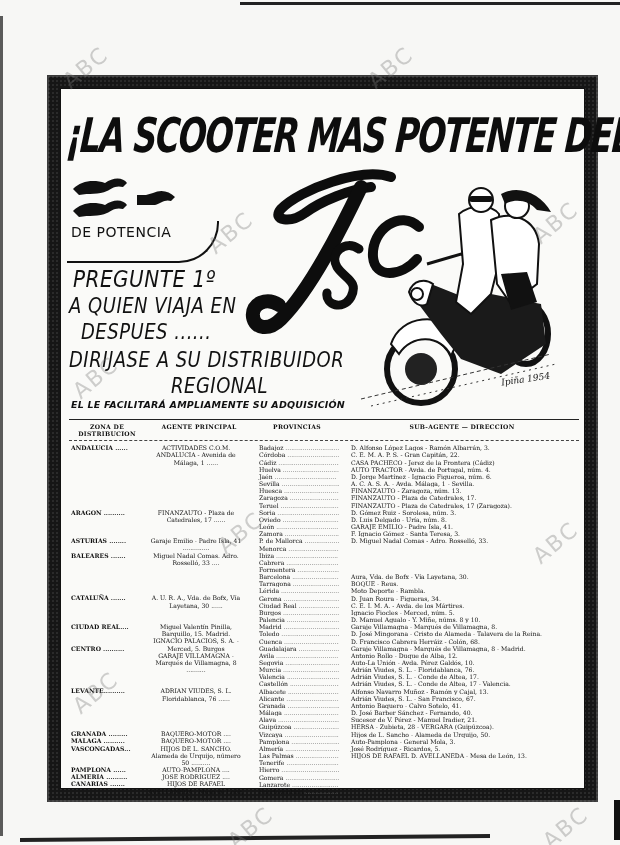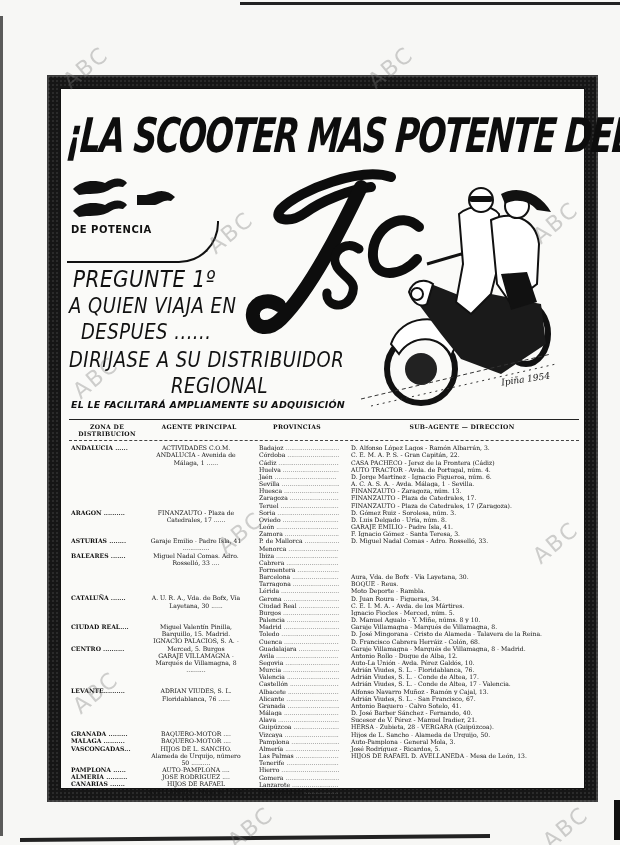--- a/index.html
+++ b/index.html
@@ -39,21 +39,21 @@
       font-size: 33px; letter-spacing: -1.5px; transform: scaleY(1.45) skewX(-6deg); transform-origin: left top;
       white-space: nowrap; color: #0d0d0d;
     }
     .horses { position: absolute; left: 10px; top: 86px; width: 120px; height: 48px; }
     .potencia-badge {
       position: absolute; left: 6px; top: 132px; width: 150px; height: 40px;
       border-bottom: 2px solid #111; border-right: 2px solid #111; border-radius: 0 0 40px 0;
     }
     .potencia-text {
       position: absolute; left: 10px; top: 135px; font-family: "DejaVu Sans", sans-serif;
-      font-size: 10px; letter-spacing: .5px; font-weight: bold;
+      font-size: 14px; letter-spacing: .5px;
     }
     .hand-text {
       position: absolute; font-family: "DejaVu Sans", sans-serif; font-style: italic;
       font-size: 18px; letter-spacing: .5px; transform: scaleY(1.15); transform-origin: left top; color: #111;
     }
     .sub-tagline {
       position: absolute; left: 10px; top: 310px; font-family: "DejaVu Sans", sans-serif;
       font-weight: bold; font-style: italic; font-size: 9.5px; letter-spacing: .2px;
     }
     .logo-iso { position: absolute; left: 180px; top: 80px; width: 200px; height: 170px; }

